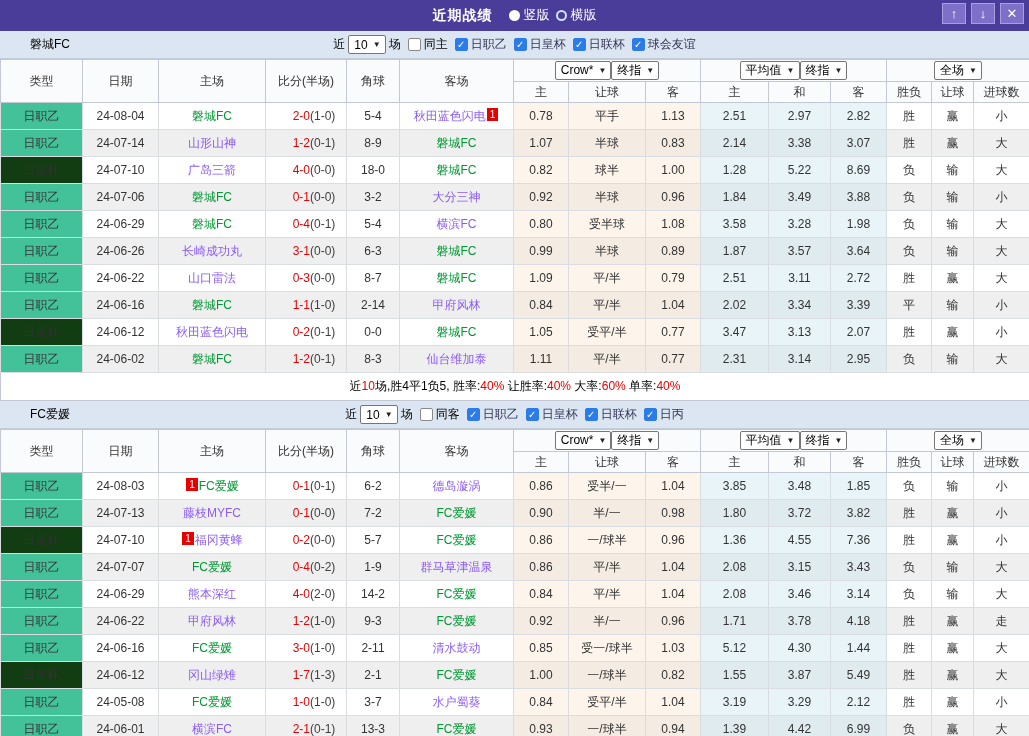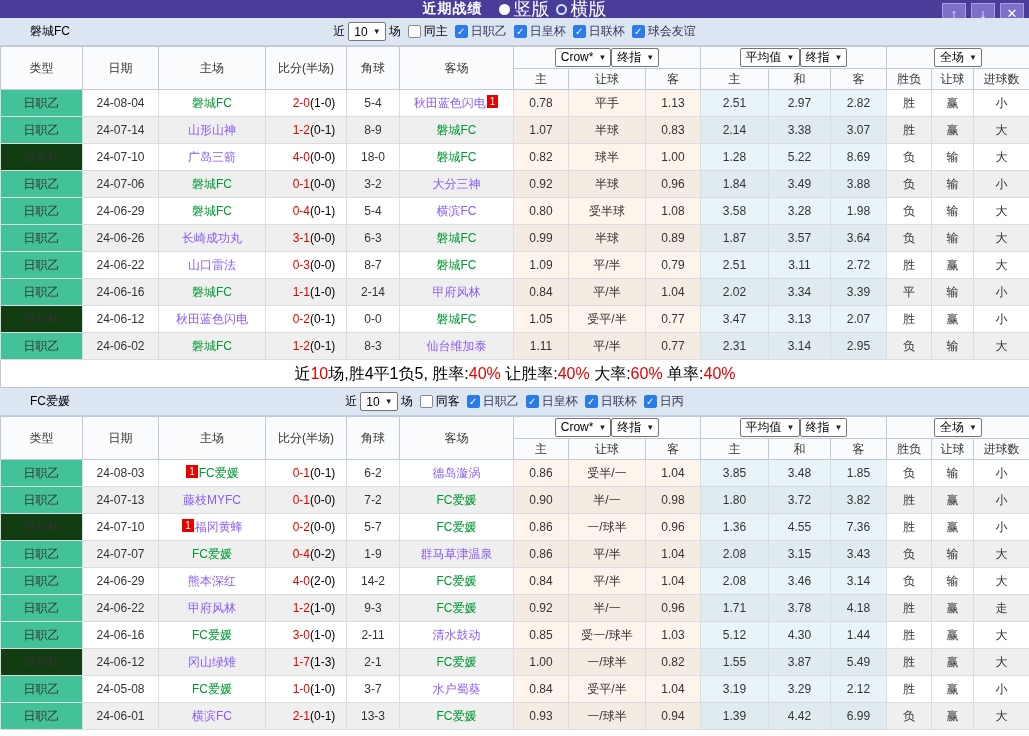--- a/index.html
+++ b/index.html
@@ -1,24 +1,24 @@
 <!DOCTYPE html>
 <html><head>
 <meta charset="utf-8">
 <style>
   * { box-sizing: border-box; margin: 0; padding: 0; }
   html,body { width:1029px; height:736px; overflow:hidden; background:#fff;
     font-family:"Liberation Sans","DejaVu Sans",sans-serif; }
 
   
-  .titlebar { height:18px; background:#4a3c99; position:relative;
+  .titlebar { height:31px; background:#4a3c99; position:relative;
     display:flex; align-items:center; justify-content:center; color:#fff; }
   .title-group { display:flex; align-items:center; gap:10px; }
   .title { font-size:14px; font-weight:bold; letter-spacing:1px; }
-  .radio-opt { display:inline-flex; align-items:center; gap:4px; font-size:18px; cursor:pointer; }
+  .radio-opt { display:inline-flex; align-items:center; gap:4px; font-size:13px; cursor:pointer; }
   .radio { display:inline-block; border-radius:50%; }
   .radio.sel   { width:11px; height:11px; background:#fff; }
   .radio.unsel { width:11px; height:11px; border:2px solid #cfe2ff; background:transparent; }
   .tb-buttons { position:absolute; right:5px; top:3px; display:flex; gap:5px; }
   .tb-btn { width:24px; height:21px; background:#7e70c8; border:1px solid #a89ddd;
     color:#fff; font-size:13px; font-weight:bold; display:flex; align-items:center;
     justify-content:center; cursor:pointer; }
 
   
   .filter-bar { height:28px; background:#dce6f2; position:relative;
@@ -46,27 +46,27 @@
   tr.even td.c-base { background:#efefef; }
   tr.odd  td.c-pink { background:#fdf4ec; }
   tr.even td.c-pink { background:#f4ebe3; }
   tr.odd  td.c-blue { background:#e9f4f8; }
   tr.even td.c-blue { background:#e0ebf0; }
   td.t-league { background:#43c29a; color:#fff; }
   td.t-cup    { background:#123c12; color:#fff; }
   .team { color:#8b5cf6; cursor:pointer; }
   .team.focus { color:#009933; }
   .ft { color:#e60000;margin-left:16px; }
-  .ht { color:#000000; }
+  .ht { color:#404040; }
   .c-r { color:#e60000; }
   .c-b { color:#2b2bd0; }
   .c-g { color:#009933; }
   .badge { display:inline-block; background:#e60000; color:#fff; font-size:10px;
     line-height:13px; height:13px; padding:0 3px; vertical-align:2px; margin:0 1px; }
-  td.summary { height:27px; line-height:27px; background:#fff; font-size:16px;
+  td.summary { height:27px; line-height:27px; background:#fff; font-size:12px;
     color:#000; border-color:#c2c9d4;border-radius:6px; }
   .seg-r { color:#e60000; }
 </style>
 </head>
 <body>
 
 <div class="titlebar">
   <div class="title-group">
     <span class="title">近期战绩</span>
     <span id="radios"><span class="radio-opt" style="margin-left: 6px;">

